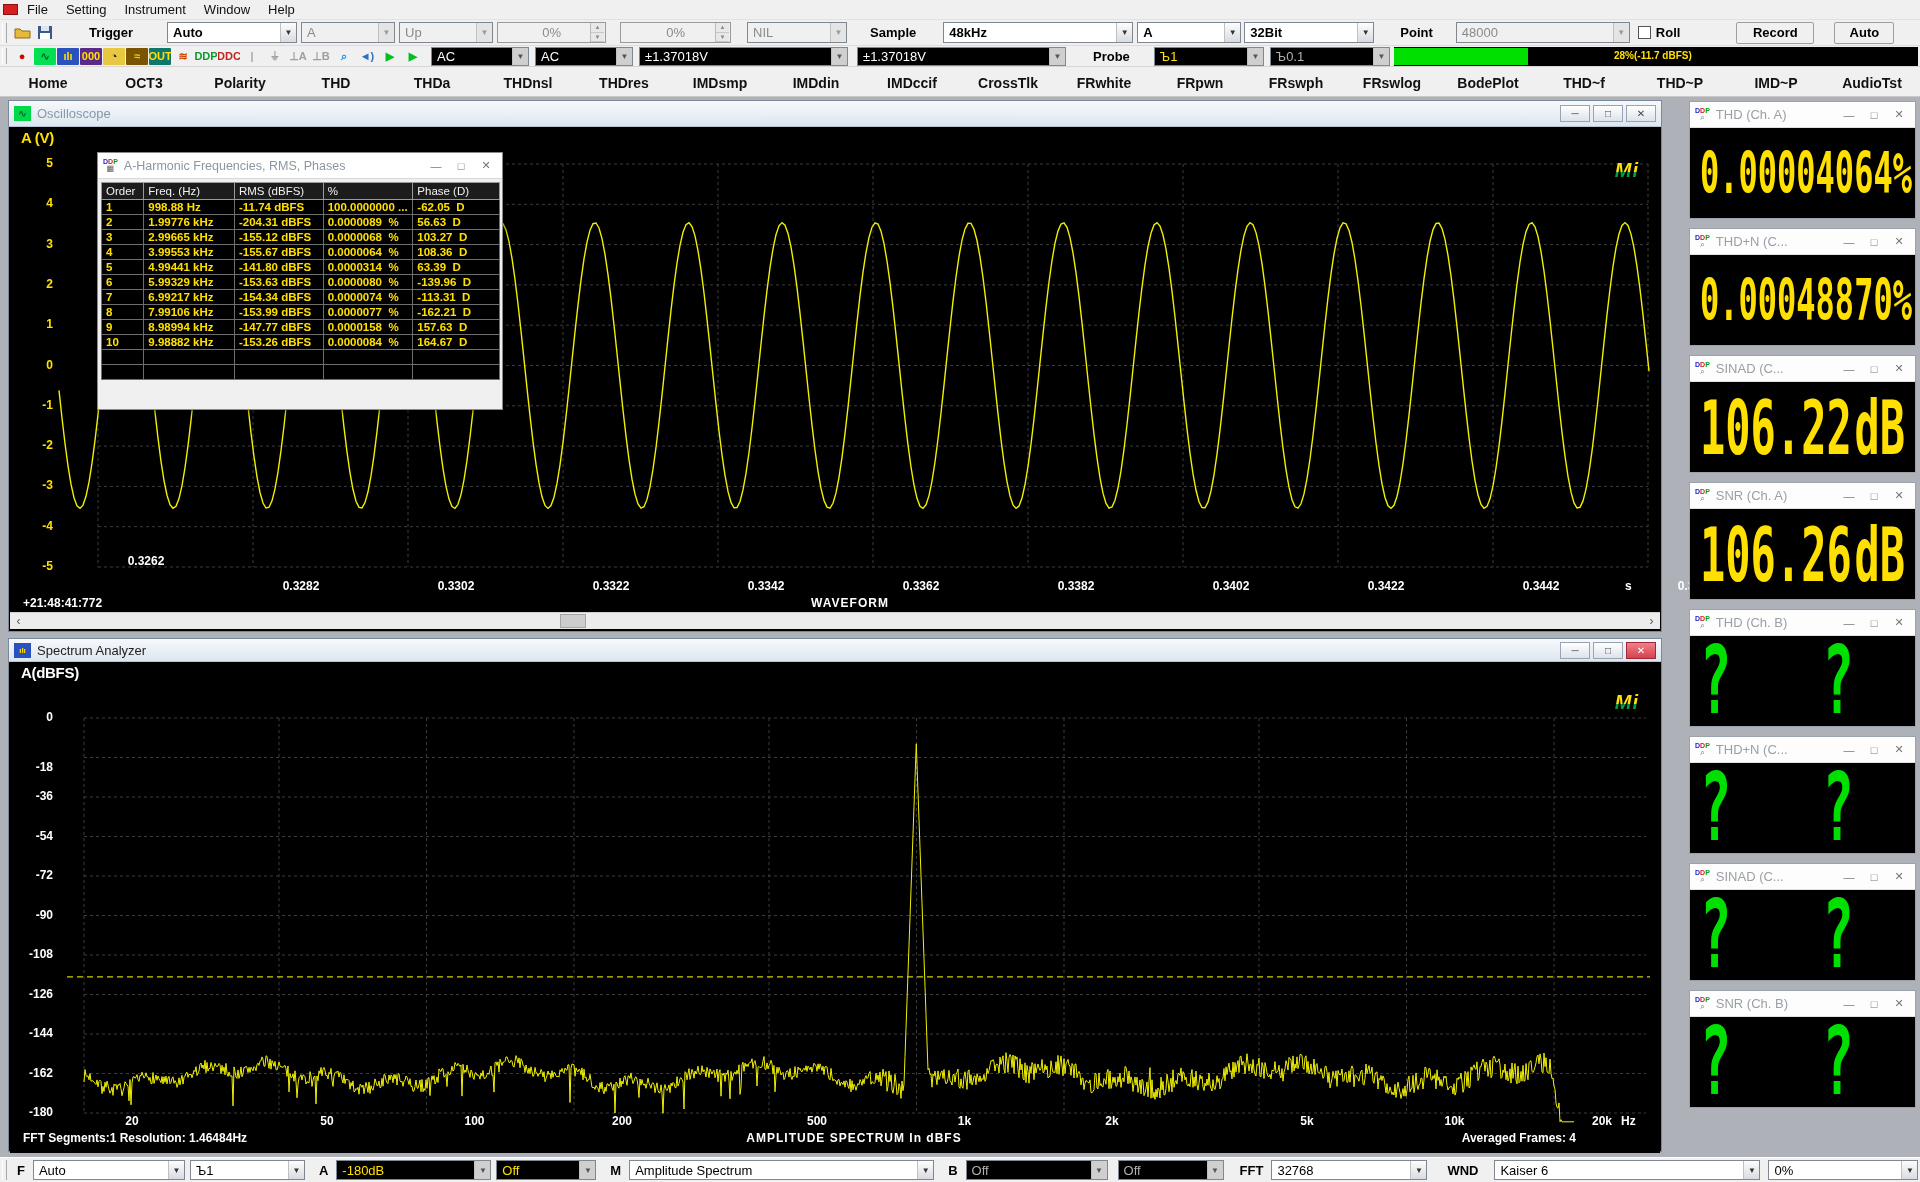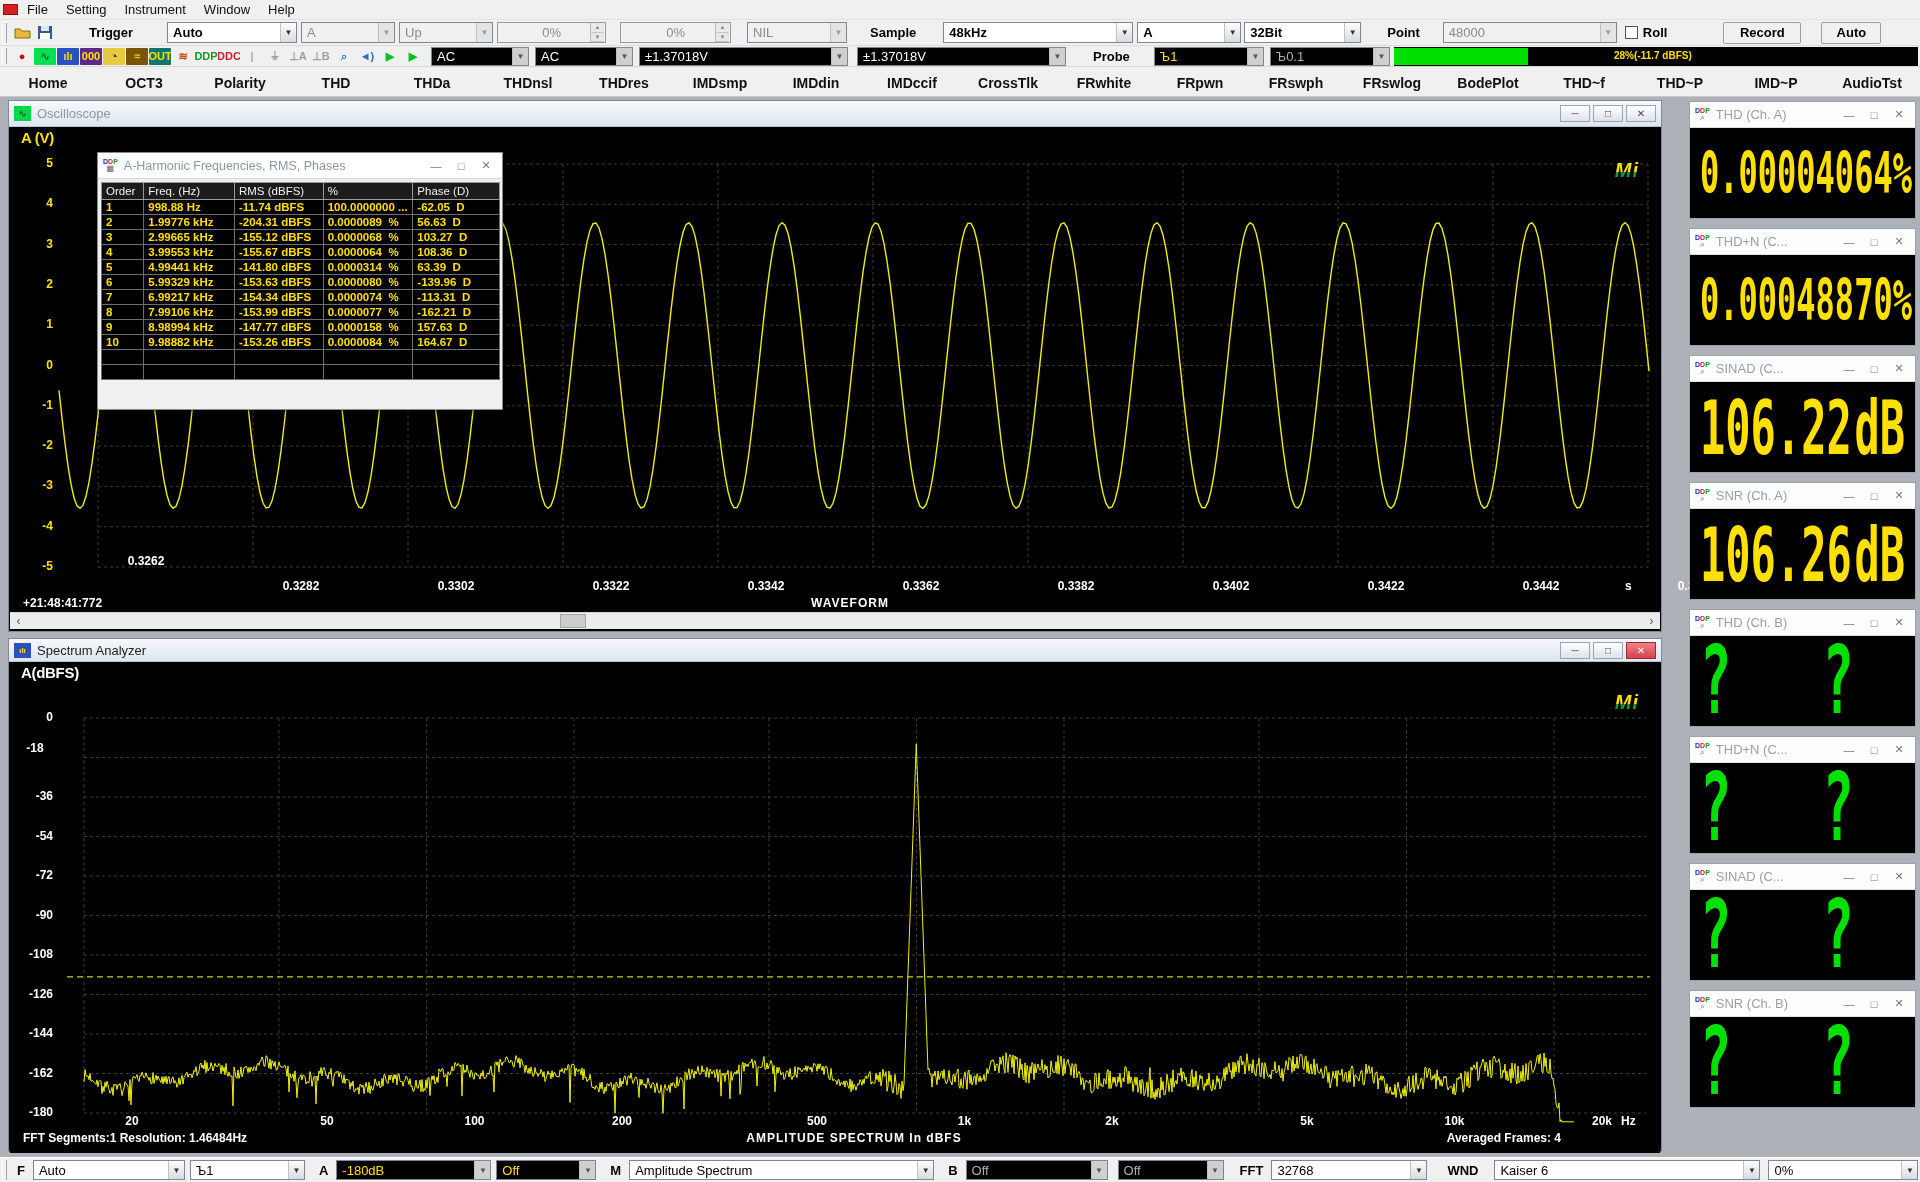--- a/index.html
+++ b/index.html
@@ -142,21 +142,21 @@
     </div>
   <span class="tlbl" style="margin-left:23px;">Sample</span>
   <div class="dd" style="margin-left:27px;width:190px;">
       <span>48kHz</span>
       <span class="arw">▼</span>
     </div>
   <div class="dd" style="margin-left:4px;width:104px;">
       <span>A</span>
       <span class="arw">▼</span>
     </div>
-  <div class="dd" style="margin-left:3px;width:117px;">
+  <div class="dd" style="margin-left:3px;width:130px;">
       <span>32Bit</span>
       <span class="arw">▼</span>
     </div>
   <span class="tlbl" style="margin-left:26px;">Point</span>
   <div class="dd dis" style="margin-left:23px;width:174px;">
       <span>48000</span>
       <span class="arw">▼</span>
     </div>
   <span class="chk" style="margin-left:8px;"></span>
   <span class="tlbl">Roll</span>
@@ -470,34 +470,34 @@
         <line x1="74" y1="310.5" x2="1636" y2="310.5" stroke="#3c3c3c" stroke-dasharray="3 3" stroke-width="1"></line>
         <line x1="74" y1="350" x2="1636" y2="350" stroke="#3c3c3c" stroke-dasharray="3 3" stroke-width="1"></line>
         <line x1="74" y1="389.5" x2="1636" y2="389.5" stroke="#3c3c3c" stroke-dasharray="3 3" stroke-width="1"></line>
         <line x1="74" y1="429" x2="1636" y2="429" stroke="#3c3c3c" stroke-dasharray="3 3" stroke-width="1"></line>
         <line x1="57" y1="292.94444444444446" x2="1640" y2="292.94444444444446" stroke="#d0d000" stroke-dasharray="6 4" stroke-width="1.2"></line>
         <polyline points="74,398.2 75,385.5 76,391.7 77,392.6 78,391.7 79,395.8 80,389.5 81,397.4 82,396.5 83,397.0 84,398.1 85,399.4 86,400.5 87,395.9 88,402.8 89,397.2 90,396.2 91,397.6 92,409.6 93,402.4 94,407.5 95,398.2 96,403.3 97,397.1 98,401.0 99,405.8 100,409.2 101,407.1 102,403.4 103,411.4 104,400.1 105,401.5 106,400.3 107,405.5 108,400.7 109,401.3 110,399.5 111,404.8 112,411.7 113,407.1 114,403.8 115,397.7 116,399.3 117,401.2 118,401.8 119,416.8 120,395.5 121,420.8 122,398.9 123,393.0 124,392.5 125,394.2 126,393.3 127,390.6 128,395.6 129,397.4 130,391.4 131,391.9 132,388.2 133,391.2 134,394.1 135,392.6 136,388.8 137,392.6 138,392.9 139,396.4 140,393.4 141,399.7 142,399.6 143,388.5 144,399.4 145,395.1 146,391.1 147,396.3 148,392.0 149,394.7 150,396.7 151,398.6 152,392.6 153,399.9 154,392.7 155,398.3 156,392.2 157,399.9 158,394.0 159,392.4 160,399.7 161,398.5 162,394.1 163,392.8 164,399.3 165,396.6 166,398.5 167,403.4 168,400.2 169,393.8 170,400.9 171,395.4 172,391.3 173,400.1 174,393.5 175,392.1 176,389.1 177,388.2 178,393.3 179,390.3 180,390.7 181,390.0 182,393.8 183,390.3 184,386.3 185,387.7 186,382.6 187,391.6 188,389.1 189,387.0 190,380.3 191,379.0 192,383.9 193,381.0 194,385.1 195,376.3 196,388.7 197,378.5 198,387.1 199,384.5 200,384.5 201,378.5 202,382.1 203,387.0 204,383.2 205,379.3 206,382.0 207,382.5 208,382.0 209,379.4 210,380.8 211,389.8 212,381.3 213,387.4 214,383.1 215,390.8 216,379.4 217,389.5 218,392.4 219,388.0 220,391.9 221,392.1 222,391.9 223,421.9 224,382.9 225,387.6 226,393.1 227,394.4 228,385.9 229,394.4 230,390.3 231,382.9 232,392.8 233,390.0 234,383.4 235,383.7 236,382.1 237,383.8 238,388.5 239,383.4 240,388.4 241,383.2 242,384.9 243,386.8 244,382.6 245,383.7 246,386.7 247,380.7 248,379.1 249,381.4 250,377.1 251,376.9 252,372.9 253,375.4 254,382.3 255,382.1 256,371.8 257,372.4 258,378.5 259,384.4 260,375.0 261,385.2 262,376.7 263,378.8 264,382.3 265,377.4 266,385.7 267,386.0 268,382.2 269,378.0 270,381.8 271,383.1 272,382.7 273,383.6 274,382.1 275,381.4 276,384.8 277,392.4 278,382.0 279,407.9 280,389.6 281,393.5 282,393.3 283,389.7 284,397.3 285,386.8 286,397.6 287,413.8 288,400.2 289,393.8 290,392.7 291,390.7 292,396.1 293,390.9 294,391.3 295,392.8 296,400.0 297,397.7 298,398.3 299,398.9 300,387.6 301,391.9 302,402.4 303,396.2 304,392.5 305,392.2 306,419.9 307,392.0 308,396.7 309,386.8 310,389.5 311,383.4 312,391.8 313,385.2 314,383.5 315,386.4 316,391.7 317,391.2 318,394.9 319,388.3 320,390.0 321,384.4 322,396.4 323,402.4 324,392.0 325,388.8 326,387.7 327,388.5 328,387.1 329,393.0 330,388.4 331,389.3 332,395.4 333,399.0 334,390.8 335,399.6 336,395.0 337,396.1 338,395.4 339,396.5 340,405.2 341,398.5 342,402.1 343,396.9 344,407.8 345,407.2 346,404.5 347,405.6 348,403.3 349,410.2 350,400.3 351,401.0 352,403.3 353,401.0 354,409.7 355,403.5 356,398.4 357,402.7 358,408.4 359,398.1 360,409.5 361,401.7 362,405.0 363,406.2 364,401.6 365,394.9 366,398.2 367,401.7 368,401.5 369,397.1 370,403.7 371,403.2 372,394.3 373,402.2 374,390.3 375,390.9 376,396.0 377,398.6 378,399.7 379,391.0 380,395.9 381,390.9 382,392.4 383,398.7 384,390.4 385,394.9 386,390.6 387,401.0 388,390.3 389,389.6 390,396.7 391,398.1 392,397.2 393,402.3 394,397.2 395,396.3 396,392.0 397,393.3 398,396.6 399,400.5 400,394.7 401,402.6 402,402.1 403,407.4 404,406.9 405,402.5 406,396.0 407,403.8 408,404.3 409,400.7 410,395.9 411,407.7 412,395.5 413,407.7 414,404.6 415,406.4 416,395.8 417,404.3 418,394.0 419,393.6 420,411.6 421,397.8 422,391.8 423,395.7 424,391.6 425,400.0 426,398.0 427,392.9 428,398.5 429,384.9 430,386.8 431,387.5 432,384.5 433,384.9 434,393.2 435,391.8 436,390.4 437,402.5 438,387.7 439,390.3 440,390.9 441,387.6 442,382.2 443,387.1 444,385.5 445,378.5 446,380.5 447,381.9 448,379.3 449,380.9 450,382.4 451,380.9 452,412.1 453,380.3 454,388.7 455,386.0 456,388.3 457,381.0 458,386.6 459,389.3 460,393.4 461,386.0 462,387.9 463,393.1 464,395.4 465,389.2 466,388.7 467,391.4 468,390.7 469,392.0 470,395.2 471,388.9 472,392.2 473,386.4 474,394.4 475,394.2 476,393.6 477,390.5 478,388.9 479,390.4 480,385.7 481,382.0 482,391.4 483,390.9 484,408.1 485,378.9 486,377.8 487,381.5 488,377.8 489,388.2 490,375.2 491,378.2 492,381.5 493,378.0 494,378.3 495,377.3 496,372.9 497,373.0 498,375.6 499,378.5 500,378.6 501,376.2 502,377.3 503,382.0 504,383.2 505,377.2 506,371.6 507,374.6 508,379.1 509,373.8 510,383.7 511,374.8 512,376.7 513,381.2 514,382.2 515,388.5 516,381.0 517,385.9 518,389.4 519,384.0 520,389.5 521,382.8 522,387.7 523,392.5 524,390.9 525,383.4 526,388.8 527,388.9 528,392.4 529,389.3 530,390.0 531,385.4 532,387.8 533,393.0 534,387.7 535,397.7 536,394.7 537,391.4 538,387.0 539,390.4 540,389.0 541,394.8 542,386.7 543,393.3 544,388.4 545,389.0 546,391.9 547,392.8 548,392.2 549,393.2 550,385.9 551,387.7 552,384.4 553,388.0 554,389.2 555,384.0 556,385.8 557,386.2 558,380.6 559,381.0 560,418.5 561,384.1 562,380.0 563,380.3 564,380.7 565,392.3 566,383.9 567,386.8 568,387.7 569,385.3 570,385.9 571,390.8 572,383.9 573,395.9 574,385.2 575,393.9 576,392.9 577,397.6 578,395.7 579,395.8 580,390.3 581,396.6 582,403.4 583,403.8 584,403.1 585,405.4 586,401.5 587,403.2 588,404.7 589,408.1 590,398.6 591,404.8 592,397.9 593,406.7 594,409.8 595,403.1 596,407.4 597,399.9 598,400.0 599,402.1 600,400.2 601,398.5 602,403.7 603,406.5 604,400.2 605,429.1 606,398.0 607,399.2 608,402.8 609,404.2 610,394.0 611,402.8 612,397.0 613,400.0 614,393.2 615,391.7 616,396.5 617,401.3 618,392.1 619,391.9 620,394.4 621,388.9 622,395.3 623,399.6 624,397.2 625,393.6 626,392.8 627,395.4 628,401.7 629,413.5 630,395.0 631,401.1 632,395.5 633,399.9 634,401.4 635,399.8 636,404.3 637,399.6 638,394.1 639,399.2 640,401.4 641,404.3 642,399.6 643,398.7 644,400.3 645,408.7 646,403.0 647,398.8 648,406.3 649,408.8 650,408.7 651,400.8 652,408.7 653,429.3 654,404.7 655,400.5 656,405.2 657,406.6 658,404.3 659,400.9 660,408.6 661,399.2 662,402.1 663,398.4 664,399.4 665,403.6 666,403.8 667,392.7 668,402.1 669,399.4 670,394.5 671,393.6 672,395.6 673,398.1 674,425.0 675,387.7 676,388.7 677,395.8 678,389.9 679,384.6 680,395.4 681,390.7 682,385.3 683,388.3 684,394.2 685,387.0 686,390.0 687,387.4 688,382.2 689,388.8 690,390.7 691,389.8 692,381.7 693,387.9 694,385.8 695,387.5 696,393.0 697,383.3 698,387.7 699,393.6 700,384.9 701,387.4 702,390.1 703,387.4 704,386.2 705,393.7 706,390.4 707,385.1 708,397.7 709,388.4 710,385.7 711,412.2 712,389.6 713,391.2 714,389.0 715,397.5 716,388.9 717,390.4 718,386.1 719,396.8 720,414.8 721,387.4 722,396.4 723,392.4 724,388.8 725,387.9 726,390.4 727,386.3 728,389.8 729,380.8 730,410.4 731,403.0 732,380.8 733,378.2 734,387.4 735,379.1 736,382.5 737,380.2 738,382.6 739,379.2 740,378.2 741,378.3 742,374.8 743,384.3 744,378.7 745,376.7 746,381.5 747,402.0 748,383.2 749,382.5 750,383.7 751,383.4 752,382.8 753,377.0 754,372.5 755,385.3 756,385.3 757,378.9 758,384.9 759,381.4 760,380.0 761,376.3 762,379.6 763,390.0 764,381.4 765,407.8 766,391.4 767,383.2 768,389.3 769,383.3 770,386.3 771,391.0 772,389.4 773,388.4 774,395.6 775,393.8 776,388.7 777,386.7 778,387.3 779,393.0 780,384.5 781,392.8 782,395.5 783,392.0 784,392.9 785,382.6 786,391.1 787,393.6 788,383.0 789,385.6 790,384.2 791,387.1 792,387.8 793,385.6 794,384.2 795,386.2 796,381.7 797,387.4 798,382.1 799,383.8 800,385.7 801,383.0 802,388.2 803,383.4 804,379.2 805,380.9 806,381.5 807,387.3 808,379.8 809,385.2 810,379.8 811,382.8 812,386.6 813,382.2 814,390.6 815,382.8 816,382.6 817,383.0 818,390.6 819,394.6 820,395.9 821,384.4 822,392.7 823,396.8 824,395.2 825,396.5 826,396.8 827,400.5 828,395.8 829,395.5 830,401.9 831,398.5 832,398.8 833,400.6 834,396.9 835,403.2 836,396.7 837,398.0 838,402.1 839,404.5 840,395.1 841,407.8 842,396.7 843,405.8 844,400.2 845,402.2 846,406.3 847,402.2 848,399.5 849,400.8 850,395.6 851,397.6 852,401.3 853,395.3 854,399.7 855,393.9 856,391.6 857,394.6 858,393.3 859,389.5 860,387.5 861,400.2 862,397.8 863,398.2 864,399.7 865,398.6 866,389.2 867,395.7 868,391.1 869,397.8 870,388.0 871,401.9 872,395.4 873,385.2 874,392.1 875,392.0 876,387.6 877,407.3 878,402.3 879,387.0 880,397.6 881,390.8 882,405.7 883,409.2 884,402.4 885,390.3 886,398.7 887,410.7 888,409.3 889,399.6 890,402.7 891,414.4 892,397.0 893,406.7 894,400.1 895,372.3 896,344.6 897,316.8 898,289.0 899,261.3 900,233.5 901,205.7 902,178.0 903,150.2 904,122.4 905,94.7 906,66.9 906.3,59.8 907,80.4 908,108.2 909,135.9 910,163.7 911,191.5 912,219.2 913,247.0 914,274.8 915,302.5 916,330.3 917,358.1 918,385.8 919,384.3 920,390.7 921,389.9 922,403.2 923,390.0 924,391.8 925,387.1 926,393.7 927,400.7 928,386.9 929,395.5 930,392.4 931,388.5 932,386.9 933,394.4 934,385.5 935,395.8 936,399.8 937,398.9 938,394.7 939,386.4 940,396.7 941,398.0 942,401.0 943,390.8 944,390.2 945,398.1 946,390.7 947,388.2 948,385.0 949,402.7 950,404.4 951,394.8 952,402.8 953,404.3 954,392.4 955,387.8 956,395.7 957,405.4 958,387.3 959,385.9 960,399.4 961,390.7 962,401.0 963,398.0 964,392.4 965,391.9 966,400.7 967,389.7 968,393.6 969,397.8 970,391.8 971,397.5 972,394.4 973,395.6 974,390.4 975,397.3 976,395.1 977,384.4 978,389.6 979,386.5 980,381.5 981,376.6 982,377.2 983,375.6 984,378.3 985,387.0 986,380.8 987,379.9 988,381.6 989,388.9 990,373.0 991,380.4 992,376.0 993,371.8 994,385.1 995,389.1 996,368.6 997,377.2 998,388.4 999,373.3 1000,370.5 1001,372.9 1002,383.5 1003,371.0 1004,389.4 1005,371.9 1006,375.3 1007,372.9 1008,385.9 1009,393.7 1010,374.7 1011,386.0 1012,380.2 1013,394.3 1014,396.1 1015,378.8 1016,398.6 1017,381.4 1018,387.4 1019,399.2 1020,382.4 1021,389.4 1022,378.5 1023,380.4 1024,395.6 1025,379.7 1026,389.1 1027,384.0 1028,380.0 1029,384.0 1030,386.3 1031,384.5 1032,375.5 1033,388.7 1034,388.2 1035,380.5 1036,385.8 1037,382.1 1038,394.0 1039,392.8 1040,392.2 1041,376.8 1042,383.7 1043,388.3 1044,387.8 1045,388.7 1046,377.7 1047,389.5 1048,371.4 1049,390.3 1050,378.7 1051,371.9 1052,382.0 1053,391.8 1054,374.6 1055,389.6 1056,379.9 1057,378.0 1058,375.4 1059,381.0 1060,382.0 1061,391.4 1062,379.5 1063,381.2 1064,394.0 1065,380.0 1066,380.1 1067,393.6 1068,389.3 1069,387.4 1070,390.1 1071,400.9 1072,394.2 1073,394.2 1074,405.6 1075,399.3 1076,396.4 1077,397.2 1078,398.5 1079,399.0 1080,395.9 1081,408.4 1082,408.8 1083,407.3 1084,405.6 1085,389.4 1086,389.4 1087,404.1 1088,404.8 1089,388.9 1090,401.5 1091,399.6 1092,402.5 1093,402.8 1094,394.5 1095,395.8 1096,400.2 1097,388.1 1098,385.4 1099,404.7 1100,387.0 1101,404.5 1102,399.8 1103,393.0 1104,398.5 1105,393.3 1106,402.4 1107,401.7 1108,392.7 1109,398.1 1110,389.0 1111,403.4 1112,395.7 1113,393.9 1114,397.8 1115,382.5 1116,383.2 1117,388.9 1118,399.8 1119,387.0 1120,399.3 1121,392.8 1122,396.6 1123,407.5 1124,399.4 1125,392.9 1126,401.1 1127,393.2 1128,408.4 1129,402.9 1130,396.0 1131,409.9 1132,395.3 1133,397.3 1134,411.7 1135,409.2 1136,404.2 1137,397.9 1138,412.8 1139,396.9 1140,383.6 1141,414.2 1142,395.8 1143,413.7 1144,408.1 1145,415.4 1146,405.4 1147,413.1 1148,404.0 1149,405.9 1150,414.0 1151,393.2 1152,405.9 1153,397.4 1154,410.8 1155,410.7 1156,404.5 1157,390.2 1158,397.0 1159,407.7 1160,400.1 1161,394.2 1162,407.9 1163,385.8 1164,403.3 1165,398.2 1166,396.5 1167,400.1 1168,389.7 1169,389.4 1170,391.5 1171,383.9 1172,397.5 1173,387.6 1174,389.1 1175,395.9 1176,393.0 1177,400.4 1178,402.0 1179,399.8 1180,402.6 1181,391.0 1182,385.5 1183,403.3 1184,392.9 1185,402.3 1186,387.1 1187,400.8 1188,406.1 1189,399.3 1190,390.8 1191,394.8 1192,392.3 1193,402.8 1194,406.5 1195,399.2 1196,402.0 1197,395.0 1198,401.2 1199,389.0 1200,400.9 1201,404.5 1202,407.0 1203,395.6 1204,403.9 1205,405.5 1206,400.8 1207,391.7 1208,398.3 1209,394.5 1210,404.9 1211,402.3 1212,395.1 1213,394.4 1214,384.5 1215,396.8 1216,382.8 1217,390.5 1218,383.8 1219,379.1 1220,388.1 1221,386.7 1222,394.9 1223,378.0 1224,393.1 1225,378.5 1226,388.2 1227,380.9 1228,376.5 1229,388.6 1230,372.6 1231,372.1 1232,381.1 1233,377.3 1234,379.0 1235,389.9 1236,380.3 1237,369.7 1238,379.1 1239,387.1 1240,380.0 1241,380.4 1242,389.0 1243,375.5 1244,386.0 1245,390.1 1246,392.0 1247,380.3 1248,381.5 1249,374.1 1250,392.4 1251,392.7 1252,378.6 1253,381.9 1254,394.5 1255,378.6 1256,383.0 1257,389.3 1258,392.3 1259,392.9 1260,390.4 1261,394.9 1262,386.0 1263,387.0 1264,386.6 1265,377.6 1266,389.0 1267,388.3 1268,386.8 1269,381.3 1270,391.6 1271,393.9 1272,384.6 1273,397.2 1274,388.1 1275,384.8 1276,376.7 1277,380.0 1278,386.1 1279,373.4 1280,375.0 1281,375.6 1282,388.5 1283,371.9 1284,386.9 1285,380.0 1286,384.2 1287,372.8 1288,384.6 1289,380.3 1290,370.5 1291,370.6 1292,371.4 1293,383.4 1294,385.4 1295,373.6 1296,371.8 1297,388.6 1298,377.4 1299,389.8 1300,385.7 1301,379.9 1302,390.1 1303,387.6 1304,375.0 1305,390.6 1306,380.9 1307,379.6 1308,388.1 1309,389.4 1310,388.5 1311,384.5 1312,389.0 1313,394.3 1314,392.6 1315,382.6 1316,382.1 1317,387.9 1318,398.5 1319,388.4 1320,403.9 1321,399.5 1322,394.8 1323,387.3 1324,391.9 1325,394.4 1326,386.8 1327,402.4 1328,386.5 1329,390.1 1330,390.7 1331,390.8 1332,385.0 1333,397.5 1334,396.5 1335,389.2 1336,388.1 1337,398.5 1338,397.8 1339,386.8 1340,398.2 1341,384.8 1342,381.9 1343,384.7 1344,402.7 1345,390.9 1346,391.3 1347,393.1 1348,394.8 1349,397.2 1350,390.9 1351,387.0 1352,386.2 1353,400.1 1354,401.2 1355,394.6 1356,380.0 1357,389.8 1358,385.0 1359,381.5 1360,389.3 1361,388.6 1362,383.1 1363,397.0 1364,399.3 1365,391.1 1366,388.3 1367,388.0 1368,405.0 1369,394.4 1370,395.8 1371,391.5 1372,396.6 1373,391.9 1374,394.5 1375,401.6 1376,408.9 1377,399.6 1378,409.6 1379,408.2 1380,402.9 1381,406.8 1382,410.6 1383,408.2 1384,411.0 1385,400.2 1386,413.5 1387,405.0 1388,398.1 1389,403.8 1390,408.6 1391,414.5 1392,409.9 1393,404.6 1394,412.2 1395,401.9 1396,412.2 1397,406.4 1398,395.5 1399,392.1 1400,407.8 1401,405.0 1402,404.4 1403,391.4 1404,408.6 1405,401.8 1406,388.9 1407,400.9 1408,405.5 1409,401.0 1410,399.8 1411,394.1 1412,394.4 1413,405.0 1414,396.1 1415,383.0 1416,383.8 1417,393.7 1418,389.5 1419,384.2 1420,385.0 1421,395.7 1422,396.1 1423,391.7 1424,394.5 1425,390.3 1426,404.9 1427,385.8 1428,396.4 1429,392.8 1430,401.6 1431,395.5 1432,402.4 1433,398.5 1434,392.1 1435,394.0 1436,392.2 1437,401.3 1438,406.0 1439,403.5 1440,403.0 1441,402.4 1442,403.2 1443,409.9 1444,399.7 1445,411.1 1446,408.0 1447,394.2 1448,395.7 1449,393.1 1450,394.6 1451,389.0 1452,397.6 1453,408.3 1454,404.8 1455,387.3 1456,389.1 1457,402.3 1458,387.6 1459,403.9 1460,403.1 1461,382.9 1462,386.4 1463,383.3 1464,380.8 1465,384.5 1466,385.4 1467,377.8 1468,396.6 1469,394.0 1470,382.8 1471,382.7 1472,378.3 1473,375.1 1474,378.2 1475,387.2 1476,378.1 1477,380.4 1478,392.4 1479,386.1 1480,376.0 1481,393.8 1482,391.8 1483,374.4 1484,372.2 1485,374.3 1486,378.2 1487,377.9 1488,377.2 1489,374.8 1490,380.8 1491,394.4 1492,393.3 1493,386.0 1494,388.5 1495,380.0 1496,395.7 1497,387.2 1498,396.9 1499,393.5 1500,384.8 1501,399.1 1502,379.0 1503,394.4 1504,386.2 1505,379.5 1506,396.1 1507,399.9 1508,382.1 1509,398.8 1510,397.3 1511,387.4 1512,397.2 1513,381.4 1514,397.2 1515,396.7 1516,379.5 1517,389.9 1518,395.8 1519,378.9 1520,377.3 1521,376.8 1522,387.2 1523,388.5 1524,386.4 1525,382.9 1526,378.9 1527,372.8 1528,371.0 1529,379.7 1530,369.8 1531,375.0 1532,388.0 1533,388.7 1534,369.0 1535,382.6 1536,373.7 1537,387.8 1538,388.4 1539,389.5 1540,375.1 1541,389.2 1542,394.7 1543,394.0 1544,402.2 1545,405.3 1546,418.9 1547,423.3 1548,424.2 1549,418.9 1550,437.8 1551,435.7 1552,437.8 1553,437.8 1554,437.8 1555,437.8 1556,437.8 1557,437.8 1558,437.8 1559,437.8 1560,437.8 1561,437.8 1562,437.8 1563,437.8 1564,437.8" fill="none" stroke="#f0f000" stroke-width="1"></polyline>
       </svg></div>
   <span class="milogo" style="right:22px;top:52px;">Mi</span>
   <span class="pltxt" style="left:14px;top:492px;">FFT Segments:1   Resolution: 1.46484Hz</span>
   <span class="pltxt" style="left:845px;top:492px;transform:translateX(-50%);letter-spacing:1px;">AMPLITUDE SPECTRUM In dBFS</span>
-  <span class="pltxt" style="right:100px;top:492px;">Averaged Frames: 4</span>
+  <span class="pltxt" style="right:85px;top:492px;">Averaged Frames: 4</span>
   <span class="pltxt" style="left:1612px;top:475px;">Hz</span>
 <span class="xtick" style="left: 123px; top: 475px;">20</span>
     <span class="xtick" style="left: 317.991px; top: 475px;">50</span>
     <span class="xtick" style="left: 465.495px; top: 475px;">100</span>
     <span class="xtick" style="left: 613px; top: 475px;">200</span>
     <span class="xtick" style="left: 807.991px; top: 475px;">500</span>
     <span class="xtick" style="left: 955.495px; top: 475px;">1k</span>
     <span class="xtick" style="left: 1103px; top: 475px;">2k</span>
     <span class="xtick" style="left: 1297.99px; top: 475px;">5k</span>
     <span class="xtick" style="left: 1445.5px; top: 475px;">10k</span>
     <span class="xtick" style="left: 1593px; top: 475px;">20k</span>
     <span class="ytick" style="left: 8px; top: 71px;">0</span>
-    <span class="ytick" style="left: 8px; top: 102px; text-align: center;">-18</span>
+    <span class="ytick" style="left: 8px; top: 121px;">-18</span>
     <span class="ytick" style="left: 8px; top: 150px;">-36</span>
     <span class="ytick" style="left: 8px; top: 189.5px;">-54</span>
     <span class="ytick" style="left: 8px; top: 229px;">-72</span>
     <span class="ytick" style="left: 8px; top: 268.5px;">-90</span>
     <span class="ytick" style="left: 8px; top: 308px;">-108</span>
     <span class="ytick" style="left: 8px; top: 347.5px;">-126</span>
     <span class="ytick" style="left: 8px; top: 387px;">-144</span>
     <span class="ytick" style="left: 8px; top: 426.5px;">-162</span>
     <span class="ytick" style="left: 8px; top: 466px;">-180</span>
   </div>

